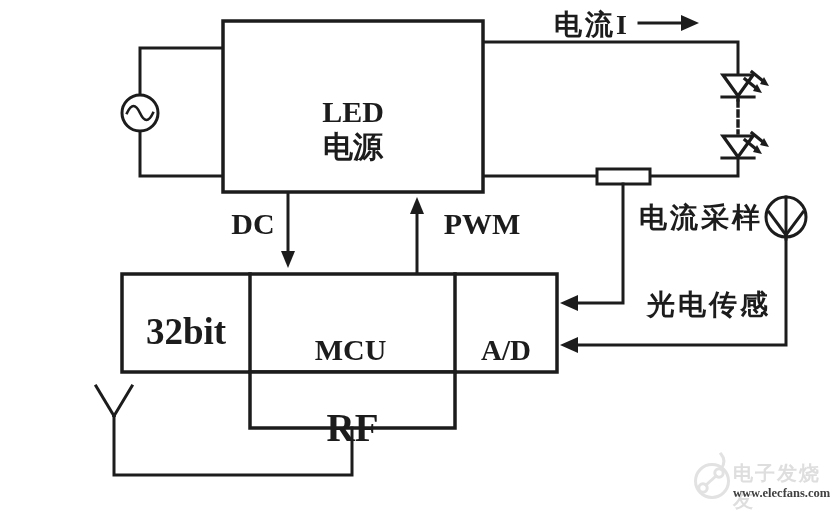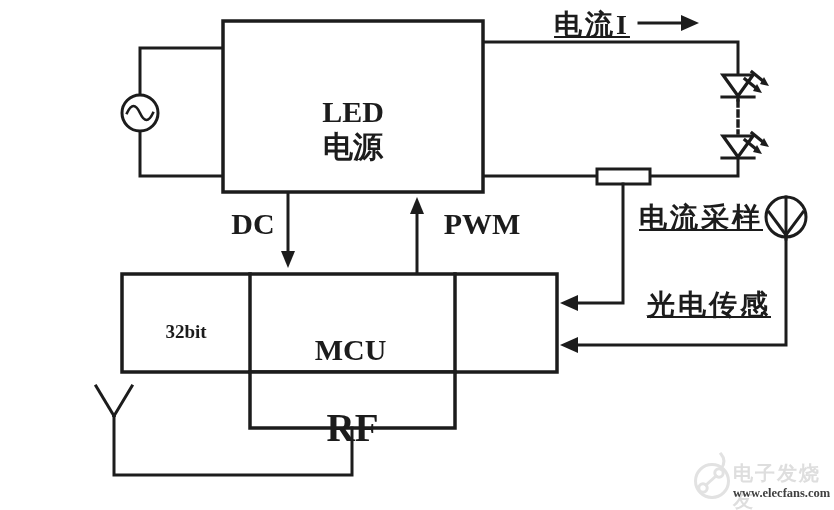--- a/index.html
+++ b/index.html
@@ -26,21 +26,21 @@
   .lbl {
     position: absolute;
     text-align: center;
     color: #1c1c1c;
     white-space: nowrap;
     z-index: 2;
   }
   .lbl .ln { display: block; }
   .blk-lbl   { font-size: 30px; font-weight: bold; line-height: 35px; margin-top: 26px; }
   .sig-lbl   { font-size: 28px; font-weight: bold; }
-  .cn-lbl    { font-size: 28px; font-weight: bold; letter-spacing: 3px; text-decoration: underline; }
+  .cn-lbl    { font-size: 28px; font-weight: bold; letter-spacing: 3px; }
   .src-lbl   { font-size: 29px; font-weight: bold; line-height: 33px; }
 
   .wm-brand {
     position: absolute;
     left: 733px; top: 460px;
     font-size: 20px;
     font-weight: bold;
     letter-spacing: 2px;
     color: #dedede;
     z-index: 2;
@@ -158,25 +158,26 @@
   <div class="lbl cn-lbl" style="left:542px; top:6px; width:100px;">电流I</div>
 
   <div class="lbl sig-lbl" style="left:222px; top:207px; width:62px; font-size:30px;">DC</div>
 
   <div class="lbl sig-lbl" style="left:437px; top:207px; width:90px; font-size:30px;">PWM</div>
 
   <div class="lbl cn-lbl" style="left:636px; top:286px; width:146px;">光电传感</div>
 
   <div class="lbl cn-lbl" style="left:628px; top:199px; width:146px;">电流采样</div>
 
-  <div class="lbl blk-lbl" style="left:122px; top:289px; width:128px; font-size:19px; line-height:34px;">
+  <div class="lbl blk-lbl" style="left:122px; top:289px; width:128px; font-size:37px; line-height:34px;">
     <span class="ln">32bit</span>
   </div>
 
   <div class="lbl blk-lbl" style="left:250px; top:306px; width:201px;">MCU</div>
 
+  <div class="lbl blk-lbl" style="left:455px; top:307px; width:102px; font-size:29px;">A/D</div>
 
   <div class="lbl blk-lbl" style="left:250px; top:384px; width:205px; font-size:39px;">RF</div>
 
   <div class="wm-brand">电子发烧友</div>
   <div class="wm-url">www.elecfans.com</div>
 
 </div>
 
 </body></html>

